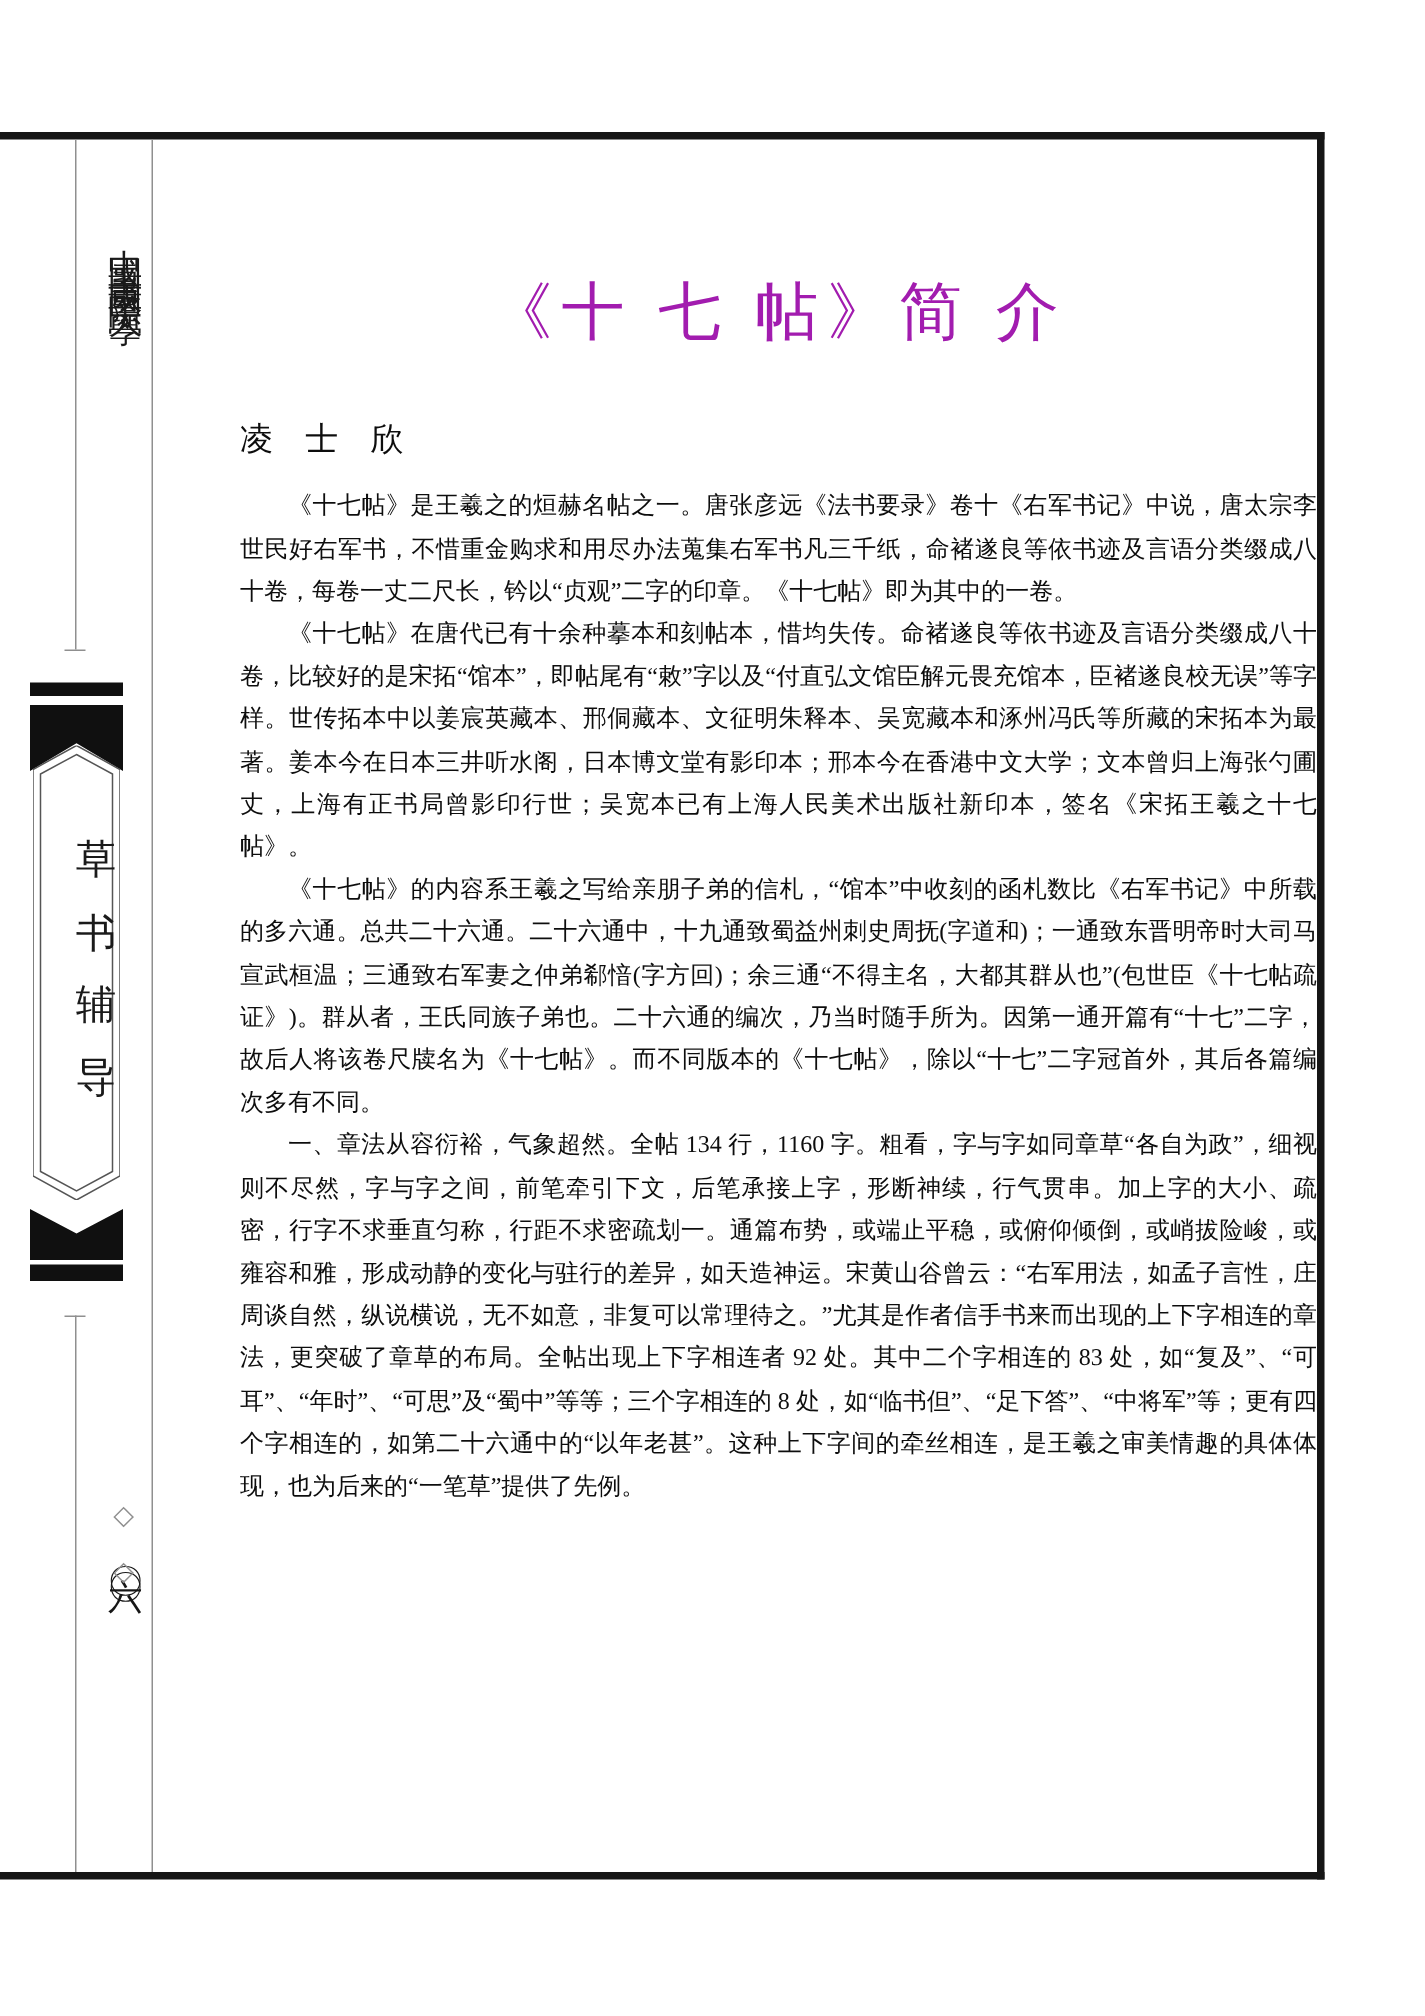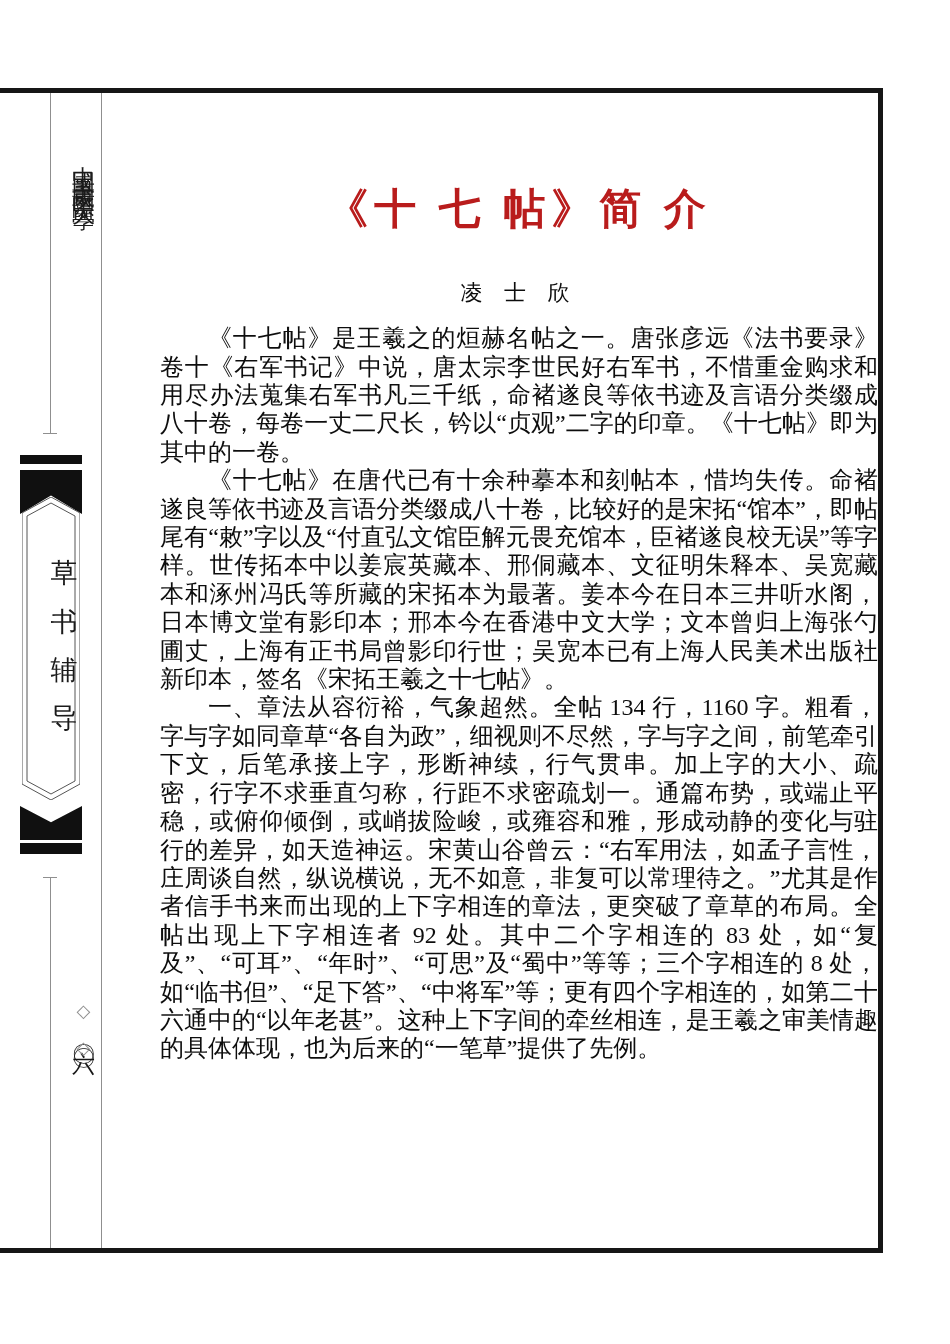--- a/index.html
+++ b/index.html
@@ -76,36 +76,36 @@
     letter-spacing: 4px;
     color: #161616;
   }
   .page-number .diamond { color: #8f8f8f; font-size: 18px; }
   
   .content { position: absolute; left: 160px; top: 88px; width: 718px; }
   .title {
     margin: 98px 0 0 0;
     text-align: center;
     font-size: 42px;
-    font-weight: bold;
+    font-weight: normal;
     letter-spacing: 6px;
     line-height: 1.1;
-    color: #b91c1c;
+    color: #a21caf;
   }
   .author {
     margin-top: 46px;
-    text-align: center;
+    text-align: left;
     font-size: 22px;
     letter-spacing: 8px;
     color: #0d0d0d;
   }
   .body-text { margin-top: 16px; }
   .body-text p {
     margin: 0;
-    font-size: 24px;
+    font-size: 16px;
     line-height: 28.4px;
     text-align: justify;
     text-indent: 2em;
     color: #0d0d0d;
   }
 </style>
 </head>
 <body>
 
 <div class="page">
@@ -137,17 +137,18 @@
   <div class="page-number">
     <span class="diamond">◇</span><span>〇〇六</span><span class="diamond">◇</span>
   </div>
 
   <div class="content">
     <h1 class="title">《十 七 帖》简 介</h1>
     <div class="author">凌 士 欣</div>
     <div class="body-text">
       <p>《十七帖》是王羲之的烜赫名帖之一。唐张彦远《法书要录》卷十《右军书记》中说，唐太宗李世民好右军书，不惜重金购求和用尽办法蒐集右军书凡三千纸，命褚遂良等依书迹及言语分类缀成八十卷，每卷一丈二尺长，钤以“贞观”二字的印章。《十七帖》即为其中的一卷。</p>
       <p>《十七帖》在唐代已有十余种摹本和刻帖本，惜均失传。命褚遂良等依书迹及言语分类缀成八十卷，比较好的是宋拓“馆本”，即帖尾有“敕”字以及“付直弘文馆臣解元畏充馆本，臣褚遂良校无误”等字样。世传拓本中以姜宸英藏本、邢侗藏本、文征明朱释本、吴宽藏本和涿州冯氏等所藏的宋拓本为最著。姜本今在日本三井听水阁，日本博文堂有影印本；邢本今在香港中文大学；文本曾归上海张勺圃丈，上海有正书局曾影印行世；吴宽本已有上海人民美术出版社新印本，签名《宋拓王羲之十七帖》。</p>
+      <p>《十七帖》的内容系王羲之写给亲朋子弟的信札，“馆本”中收刻的函札数比《右军书记》中所载的多六通。总共二十六通。二十六通中，十九通致蜀益州刺史周抚(字道和)；一通致东晋明帝时大司马宣武桓温；三通致右军妻之仲弟郗愔(字方回)；余三通“不得主名，大都其群从也”(包世臣《十七帖疏证》)。群从者，王氏同族子弟也。二十六通的编次，乃当时随手所为。因第一通开篇有“十七”二字，故后人将该卷尺牍名为《十七帖》。而不同版本的《十七帖》，除以“十七”二字冠首外，其后各篇编次多有不同。</p>
       <p>一、章法从容衍裕，气象超然。全帖 134 行，1160 字。粗看，字与字如同章草“各自为政”，细视则不尽然，字与字之间，前笔牵引下文，后笔承接上字，形断神续，行气贯串。加上字的大小、疏密，行字不求垂直匀称，行距不求密疏划一。通篇布势，或端止平稳，或俯仰倾倒，或峭拔险峻，或雍容和雅，形成动静的变化与驻行的差异，如天造神运。宋黄山谷曾云：“右军用法，如孟子言性，庄周谈自然，纵说横说，无不如意，非复可以常理待之。”尤其是作者信手书来而出现的上下字相连的章法，更突破了章草的布局。全帖出现上下字相连者 92 处。其中二个字相连的 83 处，如“复及”、“可耳”、“年时”、“可思”及“蜀中”等等；三个字相连的 8 处，如“临书但”、“足下答”、“中将军”等；更有四个字相连的，如第二十六通中的“以年老甚”。这种上下字间的牵丝相连，是王羲之审美情趣的具体体现，也为后来的“一笔草”提供了先例。</p>
     </div>
   </div>
 
 </div>
 
 </body></html>

